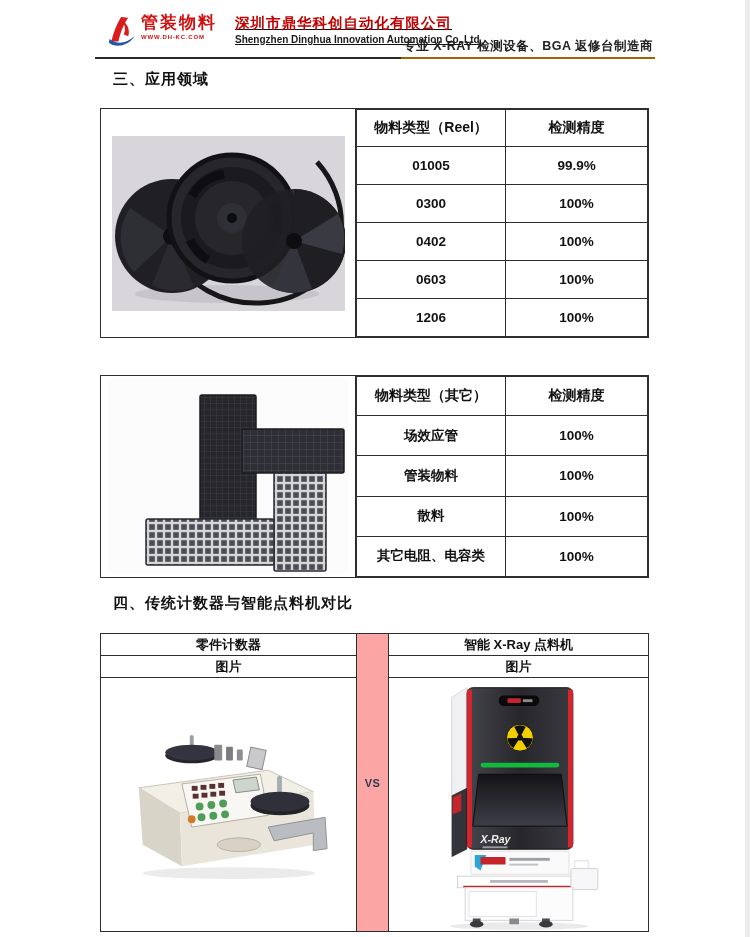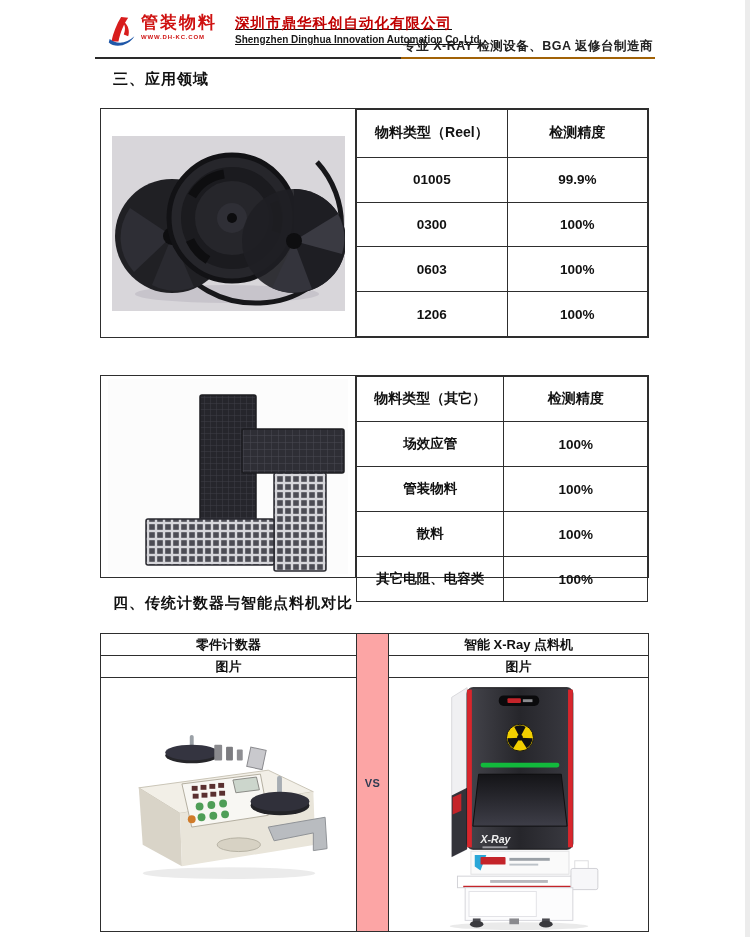--- a/index.html
+++ b/index.html
@@ -24,21 +24,21 @@
   .sec-title{position:absolute;left:113px;font-size:15px;font-weight:bold;color:#111;letter-spacing:1px;}
   .sec3{top:70px;} .sec4{top:594px;}
 
   
   .box{position:absolute;left:100px;width:549px;border:1.5px solid #2e2e2e;display:flex;box-sizing:border-box;background:#fff;}
   .box1{top:108px;height:230px;}
   .box2{top:375px;height:203px;}
   .img-cell{width:255px;border-right:1px solid #2e2e2e;display:flex;align-items:center;justify-content:center;box-sizing:border-box;}
   .photo{display:block;}
   .vtable{flex:1;border-collapse:collapse;table-layout:fixed;}
-  .vtable th,.vtable td{border:1px solid #2e2e2e;text-align:center;vertical-align:middle;padding:13px;}
+  .vtable th,.vtable td{border:1px solid #2e2e2e;text-align:center;vertical-align:middle;padding:0;}
   .vtable th{font-size:14px;font-weight:bold;color:#111;}
   .vtable td{font-size:13.5px;font-weight:bold;color:#111;}
   .box1 .vtable tr{height:32px;} .box1 .vtable tr.data{height:33px;}
   .box2 .vtable tr{height:33px;} .box2 .vtable tr.data{height:34px;}
   .col-type{width:150px;} .col-prec{width:143px;}
 
   
   .compare{position:absolute;left:100px;top:633px;width:549px;height:299px;display:flex;box-sizing:border-box;}
   .cmp-panel{border:1.5px solid #2e2e2e;box-sizing:border-box;display:flex;flex-direction:column;background:#fff;}
   .cmp-left{width:257px;} .cmp-right{flex:1;}
@@ -110,20 +110,24 @@
           <tr>
         <th class="col-type">物料类型（Reel）</th>
         <th class="col-prec">检测精度</th>
       </tr>
       <tr class="data">
         <td>01005</td>
         <td>99.9%</td>
       </tr>
       <tr class="data">
         <td>0300</td>
+        <td>100%</td>
+      </tr>
+      <tr class="data">
+        <td>0402</td>
         <td>100%</td>
       </tr>
       <tr class="data">
         <td>0603</td>
         <td>100%</td>
       </tr>
       <tr class="data">
         <td>1206</td>
         <td>100%</td>
       </tr>

